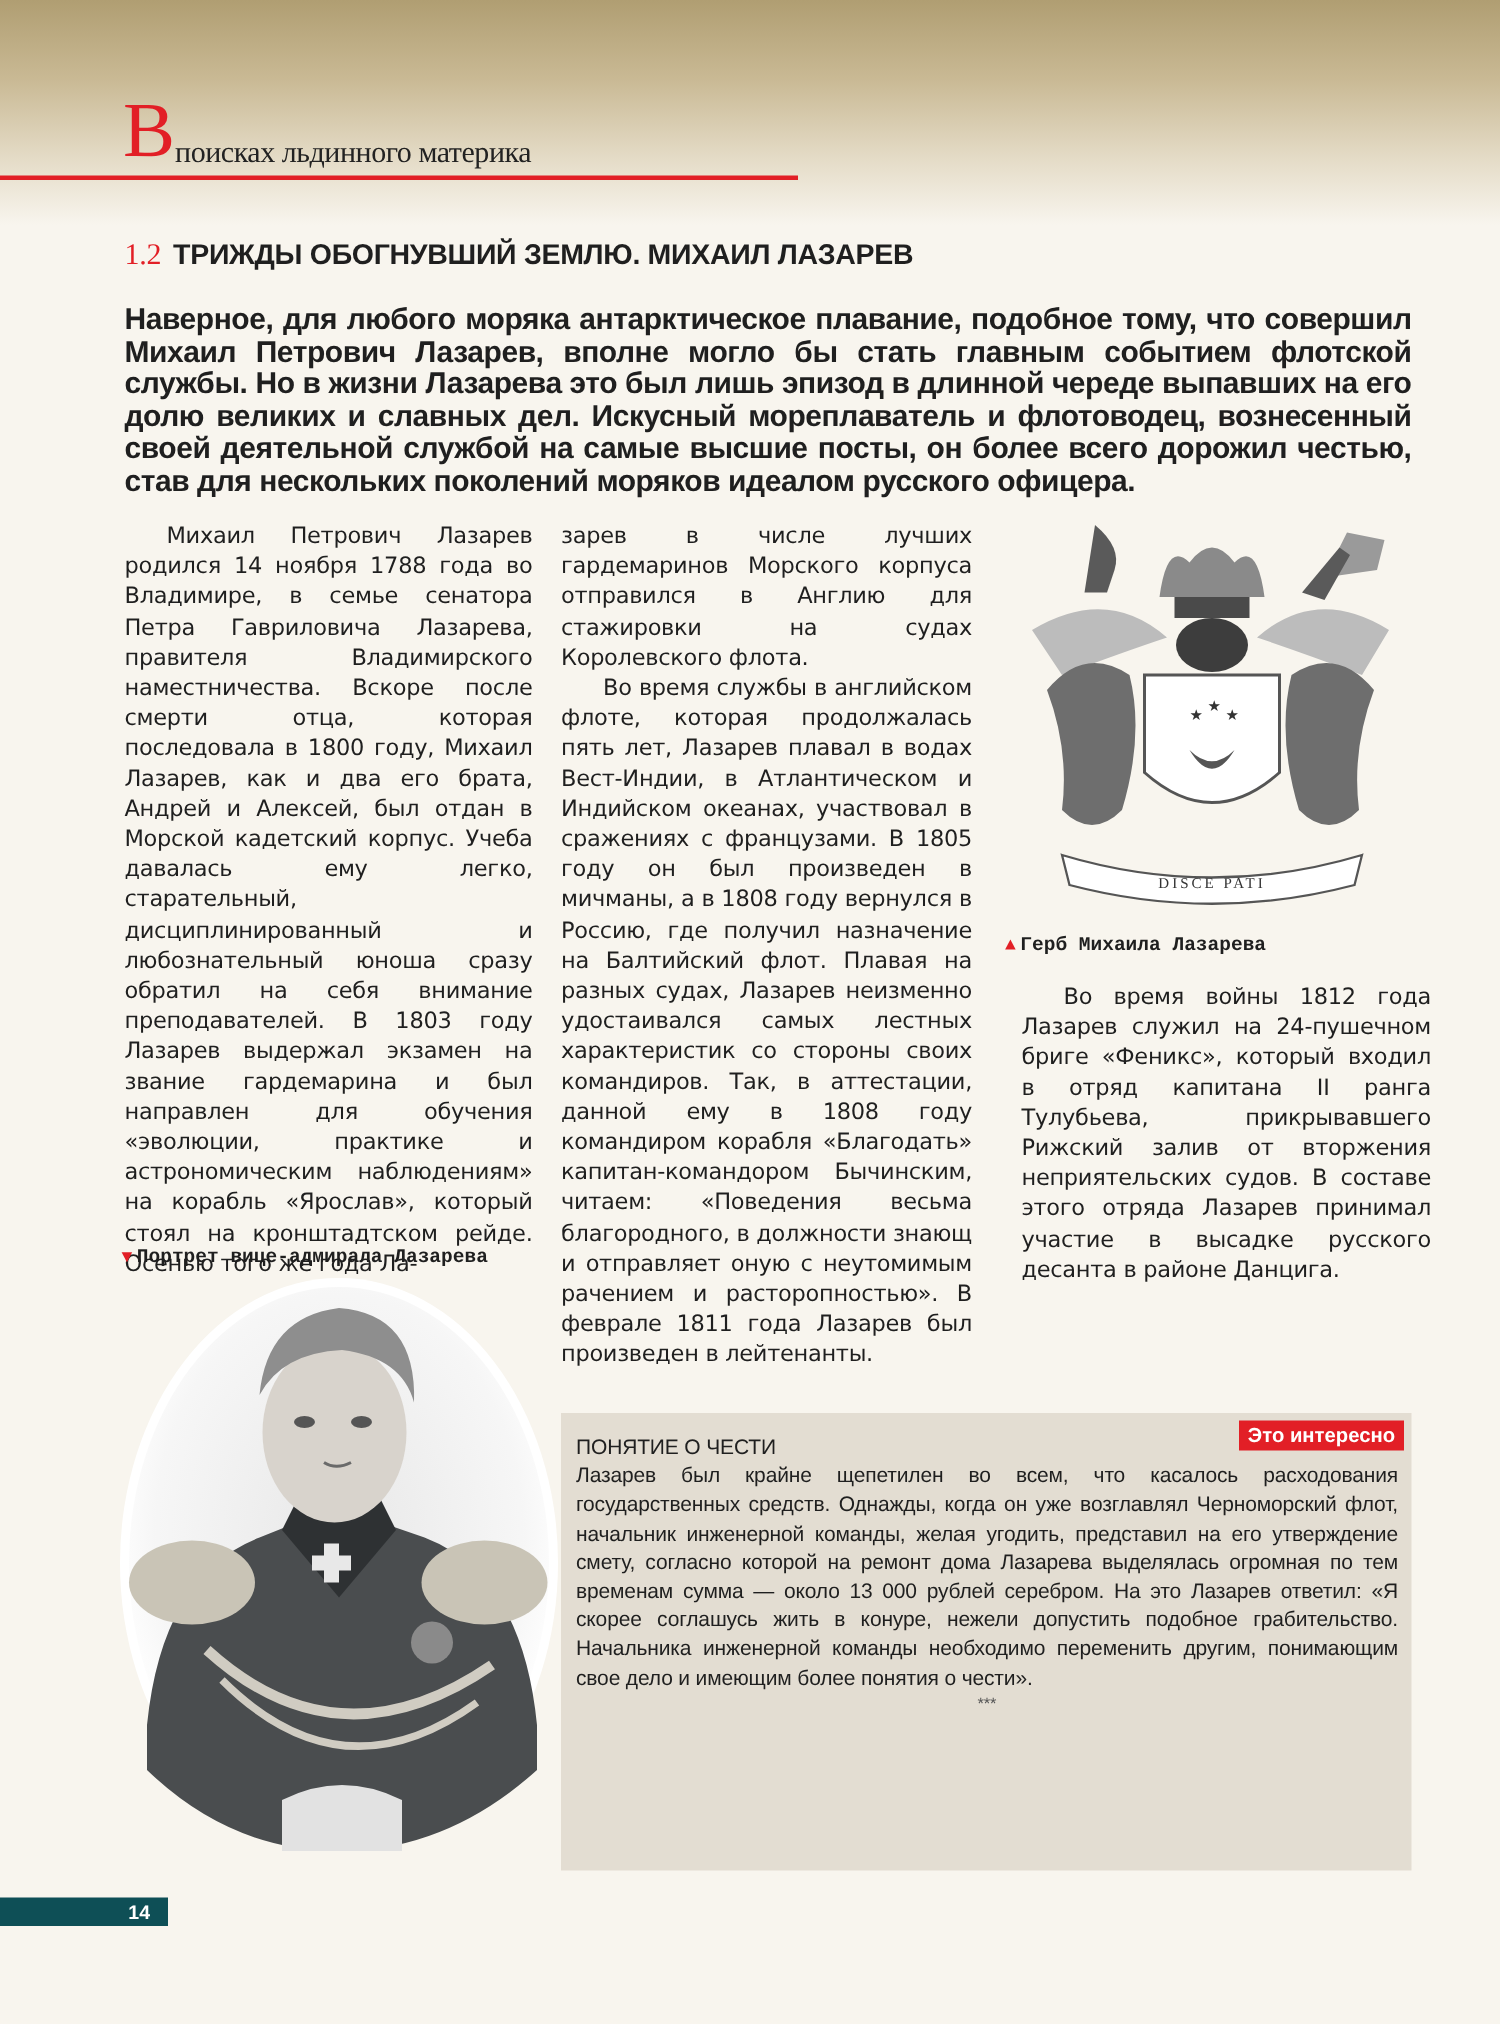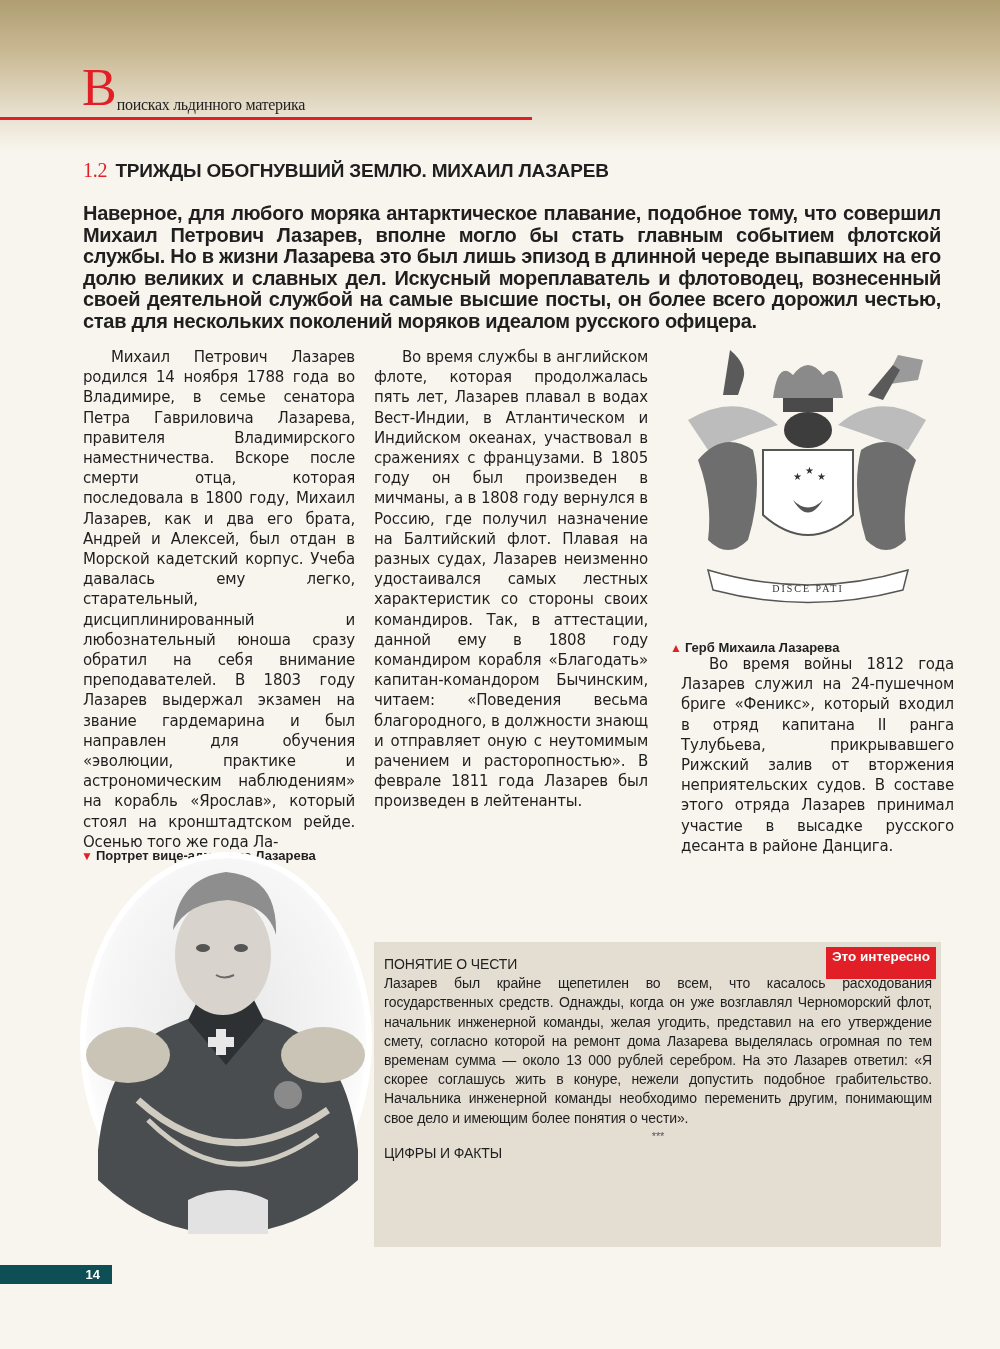--- a/index.html
+++ b/index.html
@@ -14,21 +14,21 @@
     background: linear-gradient(to bottom, #b09e72 0%, #c9b994 35%, #e4dbc6 70%, #f8f5ee 100%);
   }
   .chapter-title {
     position: absolute; left: 82px; top: 62px;
     font-family: "Liberation Serif", "DejaVu Serif", serif;
     color: #222; white-space: nowrap;
   }
   .chapter-title .drop {
     color: #e21f26; font-size: 52px; line-height: 52px; vertical-align: bottom;
   }
-  .chapter-title .rest { font-size: 16px; letter-spacing: -0.3px; vertical-align: bottom; }
+  .chapter-title .rest { font-size: 20px; letter-spacing: -0.3px; vertical-align: bottom; }
   .chapter-rule {
     position: absolute; left: 0; top: 117px; width: 532px; height: 3px; background: #e21f26;
   }
   .section-heading {
     position: absolute; left: 83px; top: 159px; font-size: 19px; font-weight: bold;
     white-space: nowrap; font-family: "Liberation Sans", sans-serif; letter-spacing: -0.2px;
   }
   .section-heading .num {
     color: #e21f26; font-family: "Liberation Serif", serif; font-weight: normal; font-size: 20px; margin-right: 8px;
   }
@@ -40,40 +40,40 @@
   .col {
     position: absolute; font-size: 15px; line-height: 20.2px; text-align: justify;
     letter-spacing: -0.2px; font-family: "DejaVu Sans", sans-serif;
   }
   .col p { margin: 0; text-indent: 28px; }
   .col p.noindent { text-indent: 0; }
   .col1 { left: 83px; top: 347px; width: 272px; }
   .col2 { left: 374px; top: 347px; width: 274px; }
   .col3 { left: 681px; top: 654px; width: 273px; }
   .caption {
-    position: absolute; font-family: Liberation Sans, sans-serif;
-    font-weight: bold; font-size: 13px; white-space: nowrap; margin-top: 18px;
+    position: absolute; font-family: Liberation Mono, monospace;
+    font-weight: bold; font-size: 13px; white-space: nowrap;
   }
   .caption .tri { color: #e21f26; font-size: 12px; margin-right: 3px; }
   .cap-portrait { left: 81px; top: 830px; }
   .cap-coat { left: 670px; top: 622px; }
   .coat {
     position: absolute; left: 668px; top: 340px; width: 278px; height: 272px;
   }
   .portrait {
     position: absolute; left: 78px; top: 850px; width: 296px; height: 384px;
   }
   .infobox {
     position: absolute; left: 374px; top: 942px; width: 567px; height: 305px;
     background: #e3ddd2;
   }
   .badge {
     position: absolute; right: 5px; top: 5px; background: #e21f26; color: #fff;
     font-family: "Liberation Sans", sans-serif; font-weight: bold; font-size: 13.5px;
-    padding: 2px 6px 15px;
+    padding: 2px 6px 3px;
   }
   .infobox-inner {
     position: absolute; left: 10px; top: 13px; width: 548px;
     font-family: "Liberation Sans", sans-serif; font-weight: normal; font-size: 14px;
     line-height: 19.2px; text-align: justify; letter-spacing: -0.1px;
   }
   .infobox-inner .h { text-transform: none; }
   .infobox-inner .sep { text-align: center; font-size: 11px; line-height: 16px; color: #555; }
   .infobox-inner p { margin: 0; }
   .page-num-bar {
@@ -127,20 +127,21 @@
   <ellipse cx="163" cy="98" rx="7" ry="4" fill="#555"></ellipse>
   <path d="M138 125 Q146 130 156 125" stroke="#6a6a6a" stroke-width="2" fill="none"></path>
   <path d="M148 205 l-10 0 l0 -8 l-8 0 l0 -10 l8 0 l0 -8 l10 0 l0 8 l8 0 l0 10 l-8 0 z" fill="#e8e8e8"></path>
   <path d="M60 250 Q148 330 250 260" stroke="#d0ccc2" stroke-width="7" fill="none"></path>
   <path d="M70 270 Q150 350 240 285" stroke="#d0ccc2" stroke-width="5" fill="none"></path>
   <circle cx="210" cy="245" r="14" fill="#8a8a8a"></circle>
   <path d="M110 350 Q150 330 190 350 L190 384 L110 384 Z" fill="#e2e2e2"></path>
 </svg>
 
 <div class="col col2">
+  <p class="noindent">зарев в числе лучших гардемаринов Морского корпуса отправился в Англию для стажировки на судах Королевского флота.</p>
   <p>Во время службы в английском флоте, которая продолжалась пять лет, Лазарев плавал в водах Вест-Индии, в Атлантическом и Индийском океанах, участвовал в сражениях с французами. В 1805 году он был произведен в мичманы, а в 1808 году вернулся в Россию, где получил назначение на Балтийский флот. Плавая на разных судах, Лазарев неизменно удостаивался самых лестных характеристик со стороны своих командиров. Так, в аттестации, данной ему в 1808 году командиром корабля «Благодать» капитан-командором Бычинским, читаем: «Поведения весьма благородного, в должности знающ и отправляет оную с неутомимым рачением и расторопностью». В феврале 1811 года Лазарев был произведен в лейтенанты.</p>
 </div>
 
 <svg class="coat" viewBox="0 0 278 272">
   <rect x="0" y="0" width="278" height="272" fill="#f8f5ee"></rect>
   <path d="M105 58 Q110 20 125 35 Q140 15 155 35 Q170 20 175 58 Z" fill="#8a8a8a"></path>
   <rect x="115" y="58" width="50" height="14" fill="#4a4a4a"></rect>
   <ellipse cx="140" cy="90" rx="24" ry="18" fill="#3d3d3d"></ellipse>
   <path d="M20 80 Q70 50 110 85 Q80 95 40 110 Z" fill="#bcbcbc"></path>
   <path d="M258 80 Q210 50 170 85 Q200 95 240 110 Z" fill="#bcbcbc"></path>
@@ -165,19 +166,18 @@
 <div class="col col3">
   <p>Во время войны 1812 года Лазарев служил на 24-пушечном бриге «Феникс», который входил в отряд капитана II ранга Тулубьева, прикрывавшего Рижский залив от вторжения неприятельских судов. В составе этого отряда Лазарев принимал участие в высадке русского десанта в районе Данцига.</p>
 </div>
 
 <div class="infobox">
   <div class="badge">Это интересно</div>
   <div class="infobox-inner">
     <p class="h">ПОНЯТИЕ О ЧЕСТИ</p>
     <p>Лазарев был крайне щепетилен во всем, что касалось расходования государственных средств. Однажды, когда он уже возглавлял Черноморский флот, начальник инженерной команды, желая угодить, представил на его утверждение смету, согласно которой на ремонт дома Лазарева выделялась огромная по тем временам сумма — около 13 000 рублей серебром. На это Лазарев ответил: «Я скорее соглашусь жить в конуре, нежели допустить подобное грабительство. Начальника инженерной команды необходимо переменить другим, понимающим свое дело и имеющим более понятия о чести».</p>
     <p class="sep">***</p>
-    <p class="h">ЦИФРЫ И ФАКТЫ</p>
   </div>
 </div>
 
 <div class="page-num-bar">
   <span class="page-num">14</span>
 </div>
 
 </body></html>

